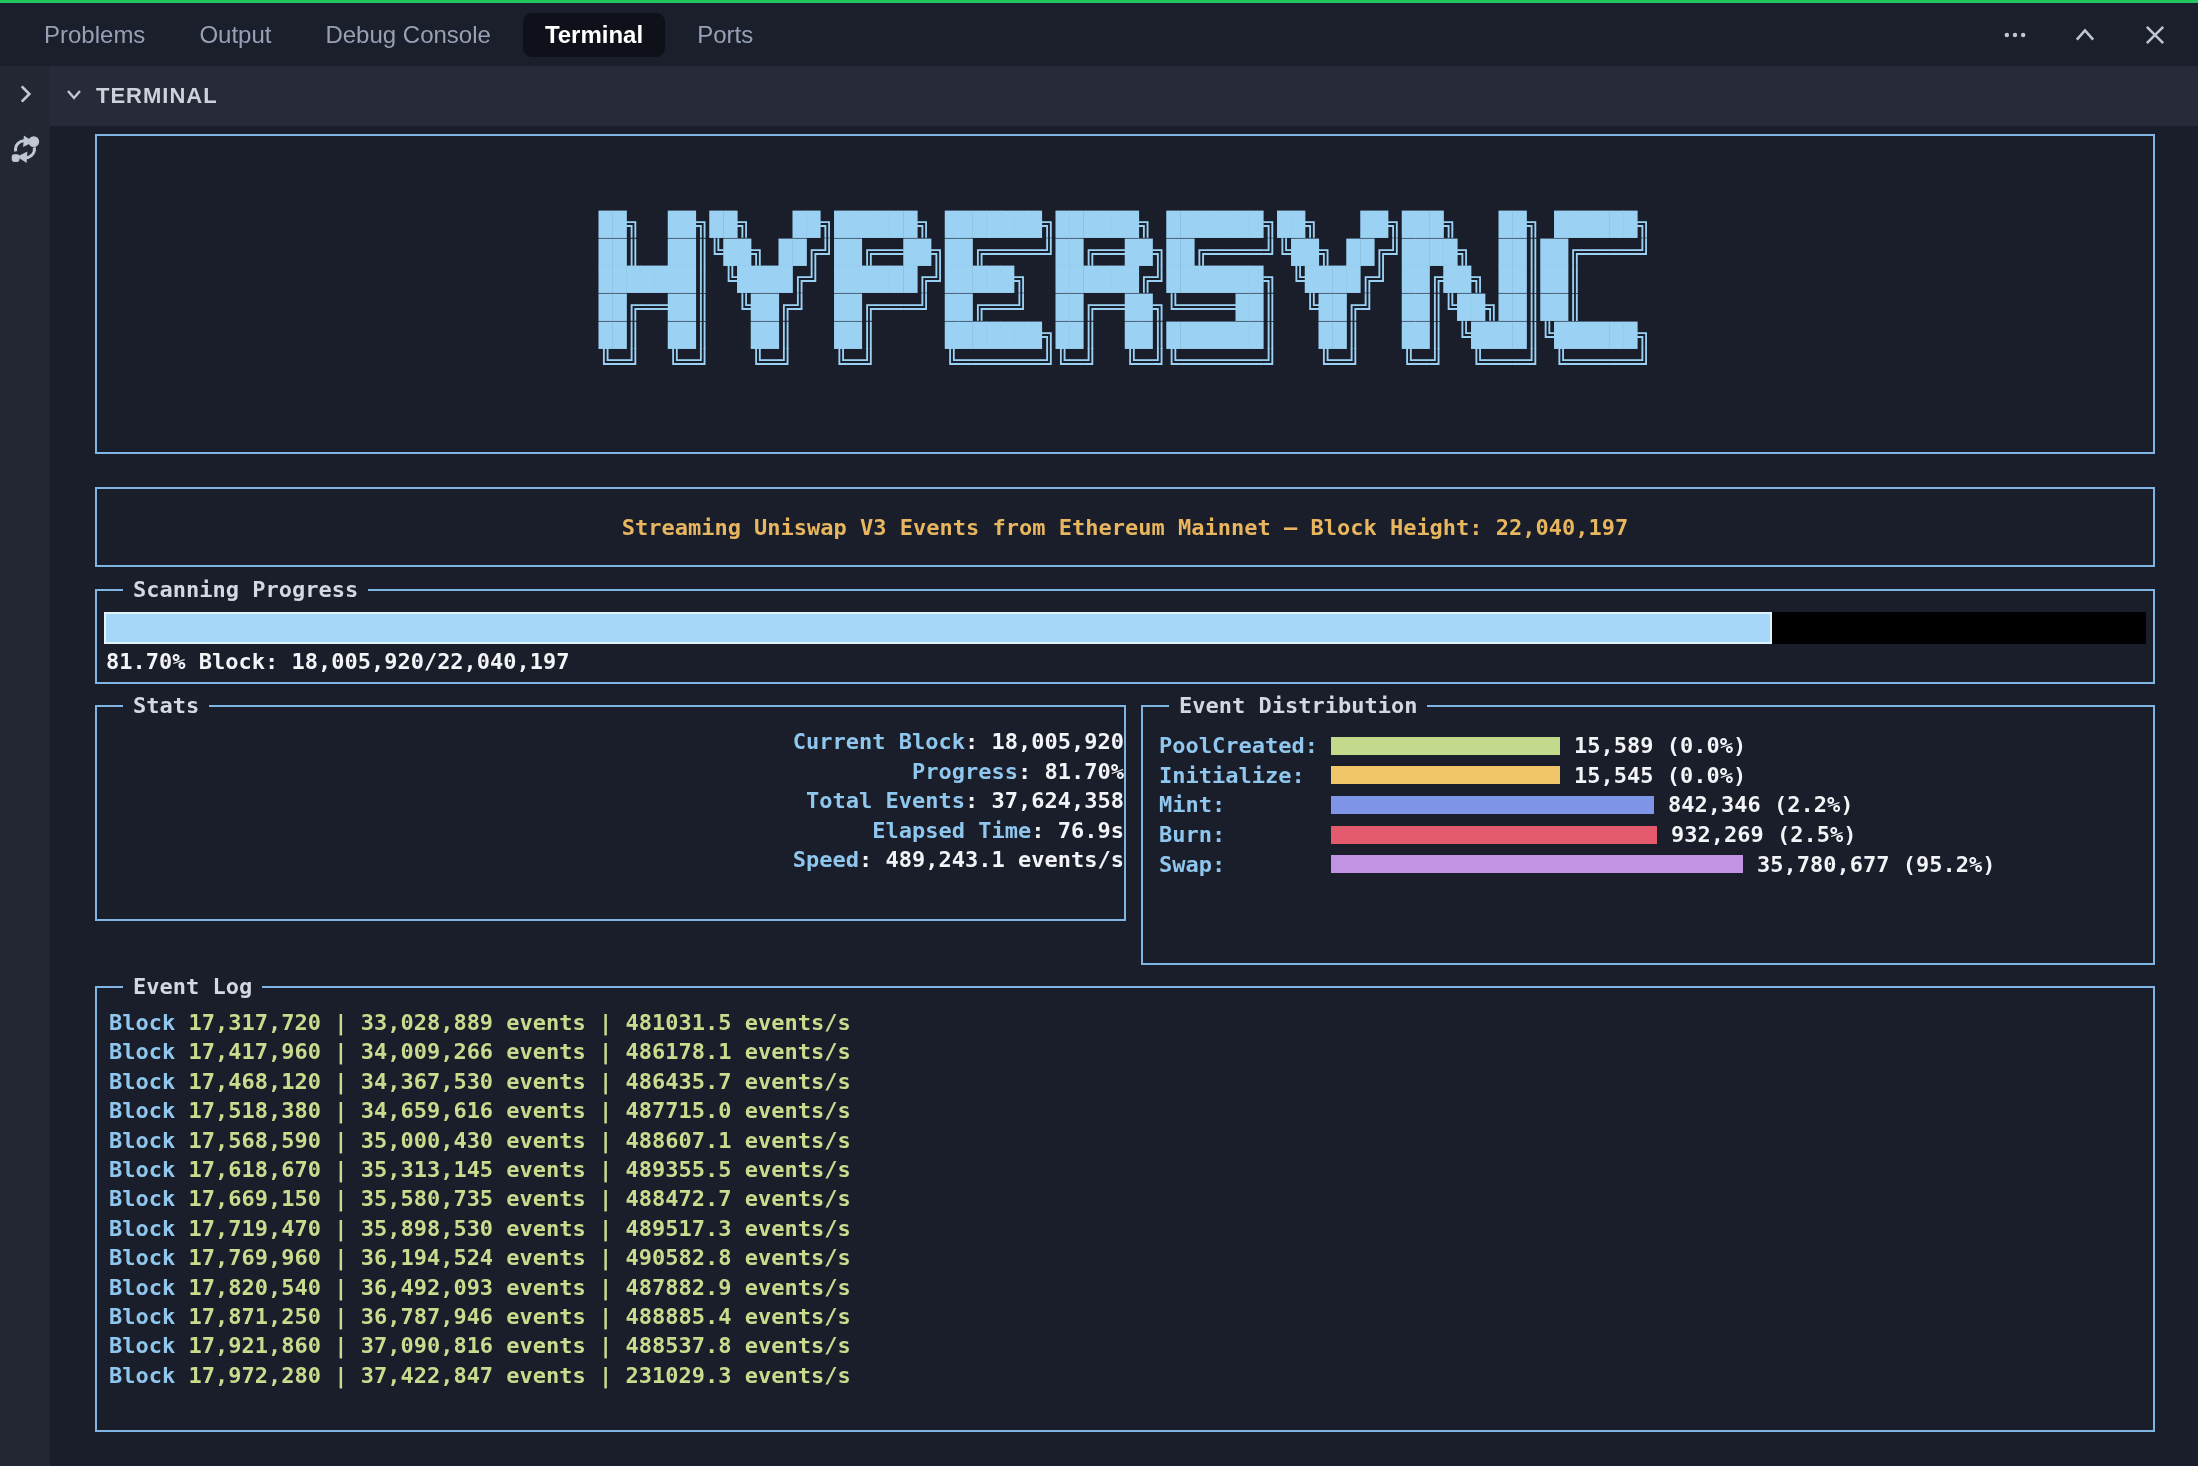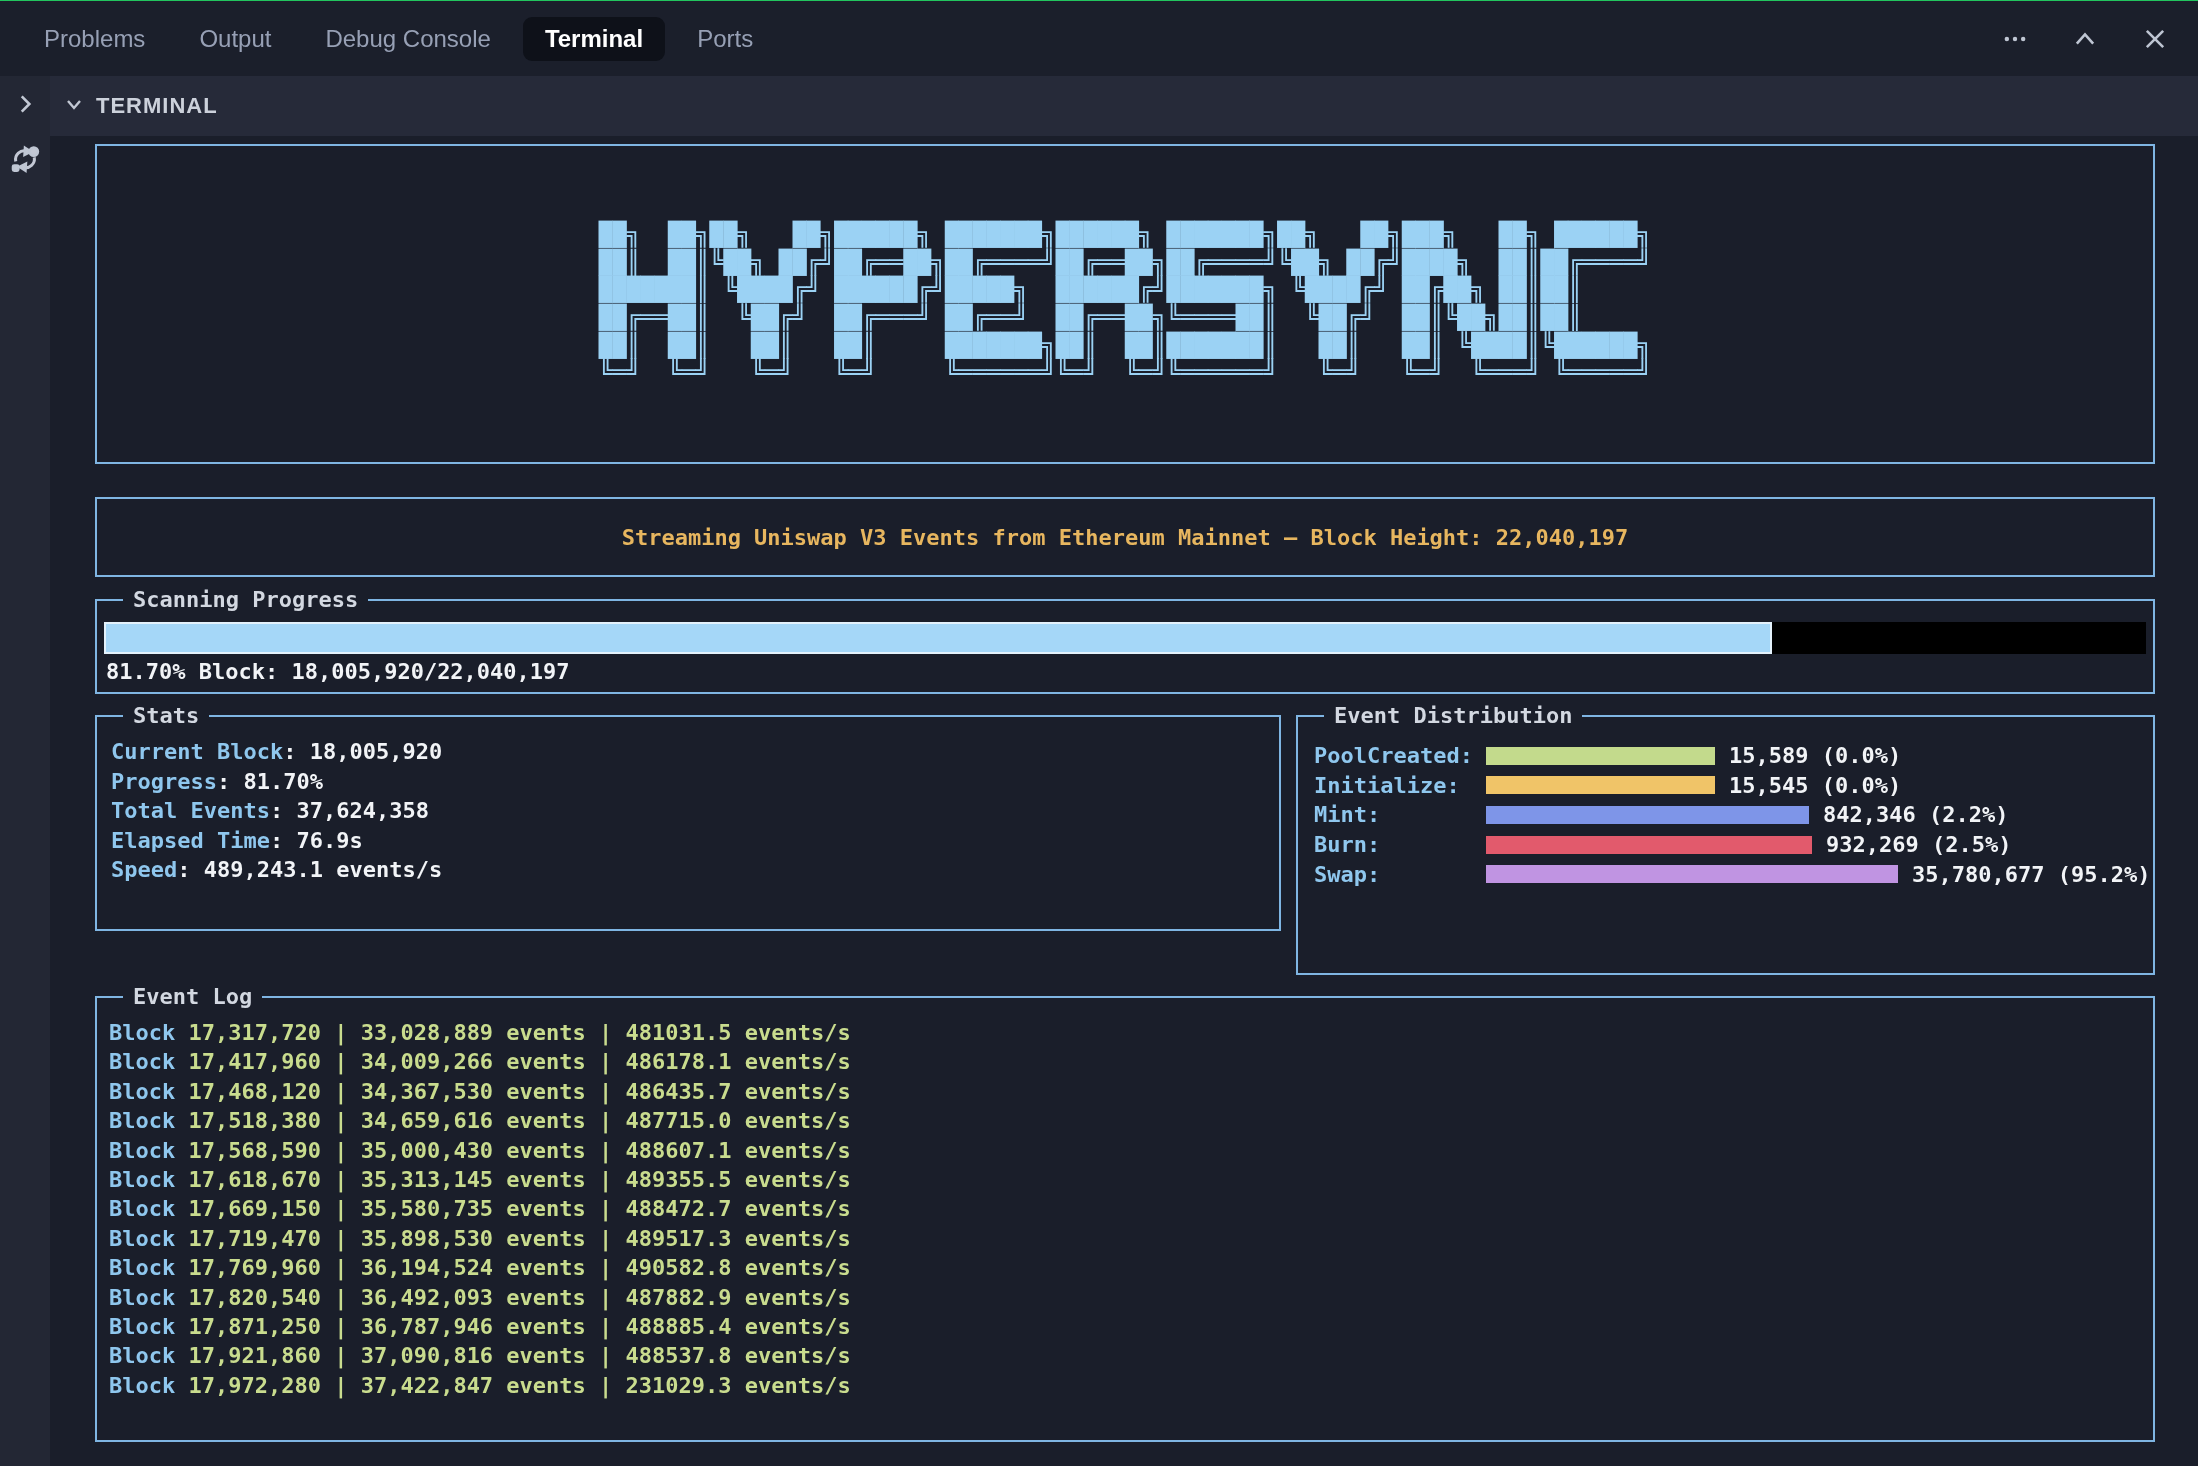--- a/index.html
+++ b/index.html
@@ -6,23 +6,23 @@
   html,body { width: 2198px; height: 1466px; }
   body {
     background: var(--bg, #1a1e2a);
     font-family: "DejaVu Sans Mono", monospace;
     overflow: hidden;
   }
   .screen { position: relative; width: 2198px; height: 1466px; }
 
   
   .tabbar {
-    height: 76px;
+    height: 66px;
     background: #1b1f2b;
-    border-top: 1px solid #22c55e;
+    border-top: 3px solid #22c55e;
     display: flex; align-items: center; justify-content: space-between;
   }
   .tabs { display: flex; align-items: center; margin-left: 22px; gap: 10px; }
   .tab {
     padding: 8px 22px;
     font: 500 24px "Liberation Sans", sans-serif;
     color: #97a0b5;
     border-radius: 9px;
     white-space: nowrap;
     cursor: pointer;
@@ -72,21 +72,21 @@
   .status-text { font: 700 22px "DejaVu Sans Mono", monospace; color: var(--gold, #e7b65f); white-space: pre; }
 
   
   .scan-box { height: 95px; margin-bottom: 21px; padding: 21px 7px 0 7px; }
   .progress-track { height: 32px; background: var(--progress-empty, #000000); width: 100%; }
   .progress-fill { height: 100%; background: var(--progress-fill, #a5d7f8); border: 2px solid #e4f2fc; }
   .progress-text { font: 700 22px/36px "DejaVu Sans Mono", monospace; color: var(--white, #f2f4f7); padding-left: 2px; white-space: pre; }
 
   
   .row2 { display: flex; gap: 15px; margin-bottom: 21px; }
-  .stats-box { width: 1186px; height: 216px; padding: 20px 0 7px 14px; }
+  .stats-box { width: 1031px; height: 216px; padding: 20px 0 7px 14px; text-align: right; }
   .dist-box { flex: 1; height: 260px; padding: 24px 0 0 16px; }
   .stat-row { font: 700 22px/29.6px "DejaVu Sans Mono", monospace; white-space: pre; }
   .stat-label { color: var(--label-blue, #8fc7ee); }
   .stat-value { color: var(--white, #f2f4f7); }
 
   .dist-row { display: flex; align-items: center; height: 29.6px; }
   .dist-label { width: 172px; font: 700 22px "DejaVu Sans Mono", monospace; color: var(--label-blue, #8fc7ee); white-space: pre; }
   .dist-bar { height: 18px; flex-shrink: 0; }
   .dist-value { margin-left: 14px; font: 700 22px "DejaVu Sans Mono", monospace; color: var(--white, #f2f4f7); white-space: pre; }
 

